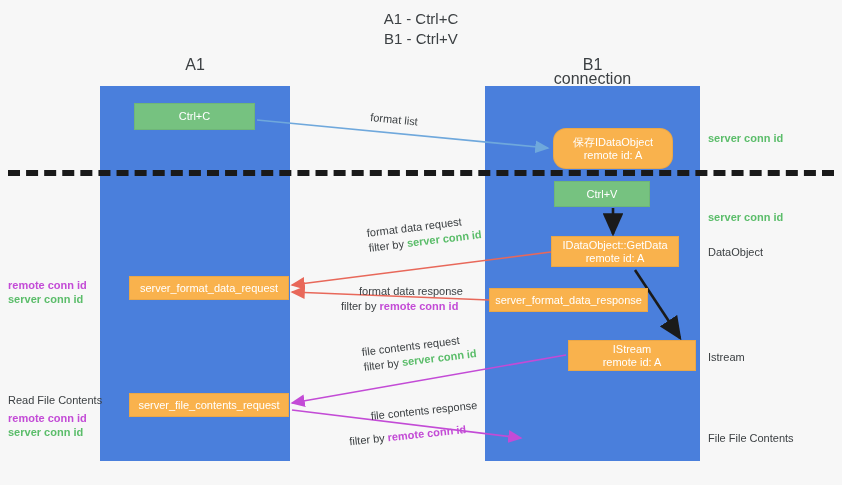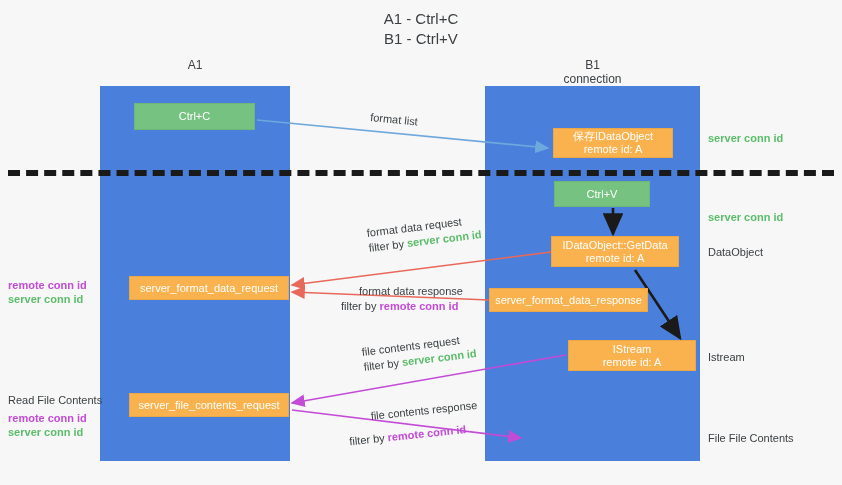--- a/index.html
+++ b/index.html
@@ -15,21 +15,21 @@
   #stage{position:absolute;left:0;top:0;width:842px;height:485px;}
 
   
   .title{
     position:absolute;left:0;top:9px;width:842px;
     text-align:center;font-size:15px;line-height:20px;color:#3c4043;
   }
 
   
   .lane-head{
-    position:absolute;text-align:center;font-size:12px;line-height:14px;color:#3c4043;
+    position:absolute;text-align:center;font-size:16px;line-height:14px;color:#3c4043;
   }
 
   
   .lane{position:absolute;background:#4a7fdc;}
 
   
   svg.overlay{position:absolute;left:0;top:0;width:842px;height:485px;overflow:visible;}
 
   
   .box{
@@ -112,21 +112,21 @@
 
     <path d="M292,410 L521,438" stroke="#c34bd6" stroke-width="1.6" fill="none" marker-end="url(#ah-purple)"></path>
   </svg>
 
   <div class="divider"></div>
 
   <div class="box green" style="left:134px;top:103px;width:121px;height:27px;">
     <span>Ctrl+C</span>
   </div>
 
-  <div class="box orange" style="left:553px;top:128px;width:120px;height:30px;">
+  <div class="box orange" style="left:553px;top:128px;width:120px;height:41px;border-radius:13px;">
     <span>保存IDataObject</span>
     <span class="l2">remote id: A</span>
   </div>
 
   <div class="box green" style="left:554px;top:181px;width:96px;height:26px;">
     <span>Ctrl+V</span>
   </div>
 
   <div class="box orange" style="left:551px;top:236px;width:128px;height:31px;">
     <span>IDataObject::GetData</span>

